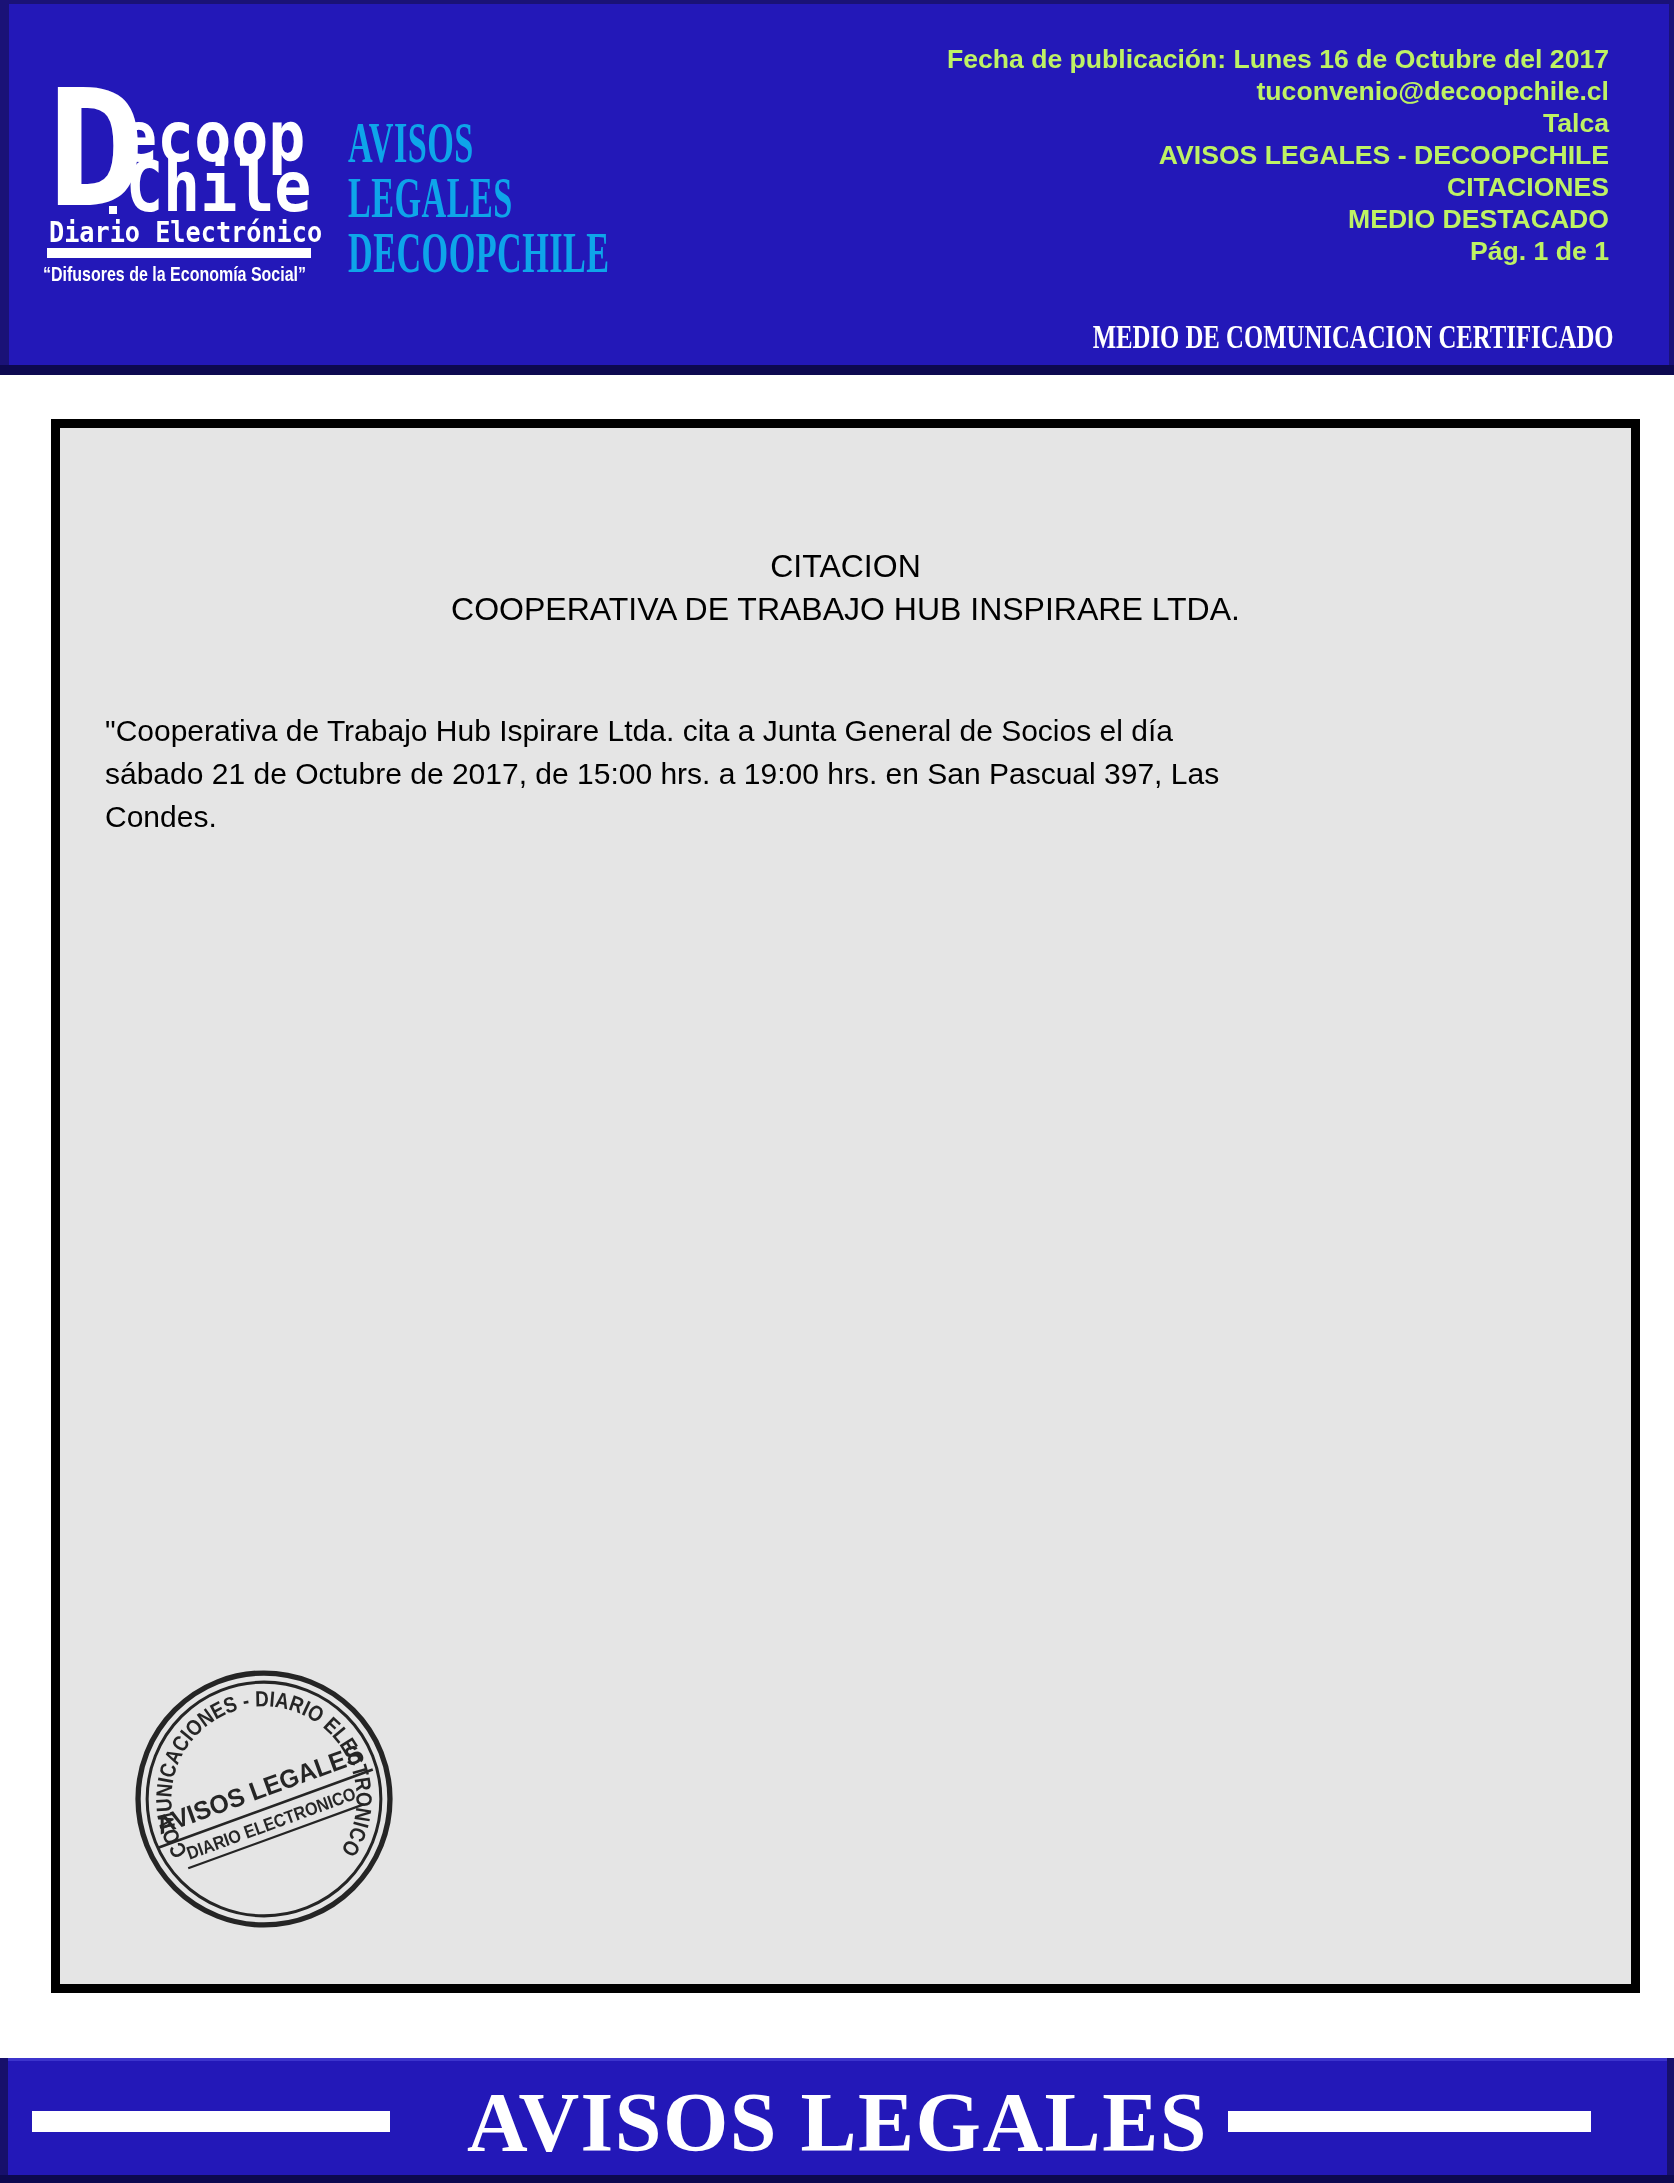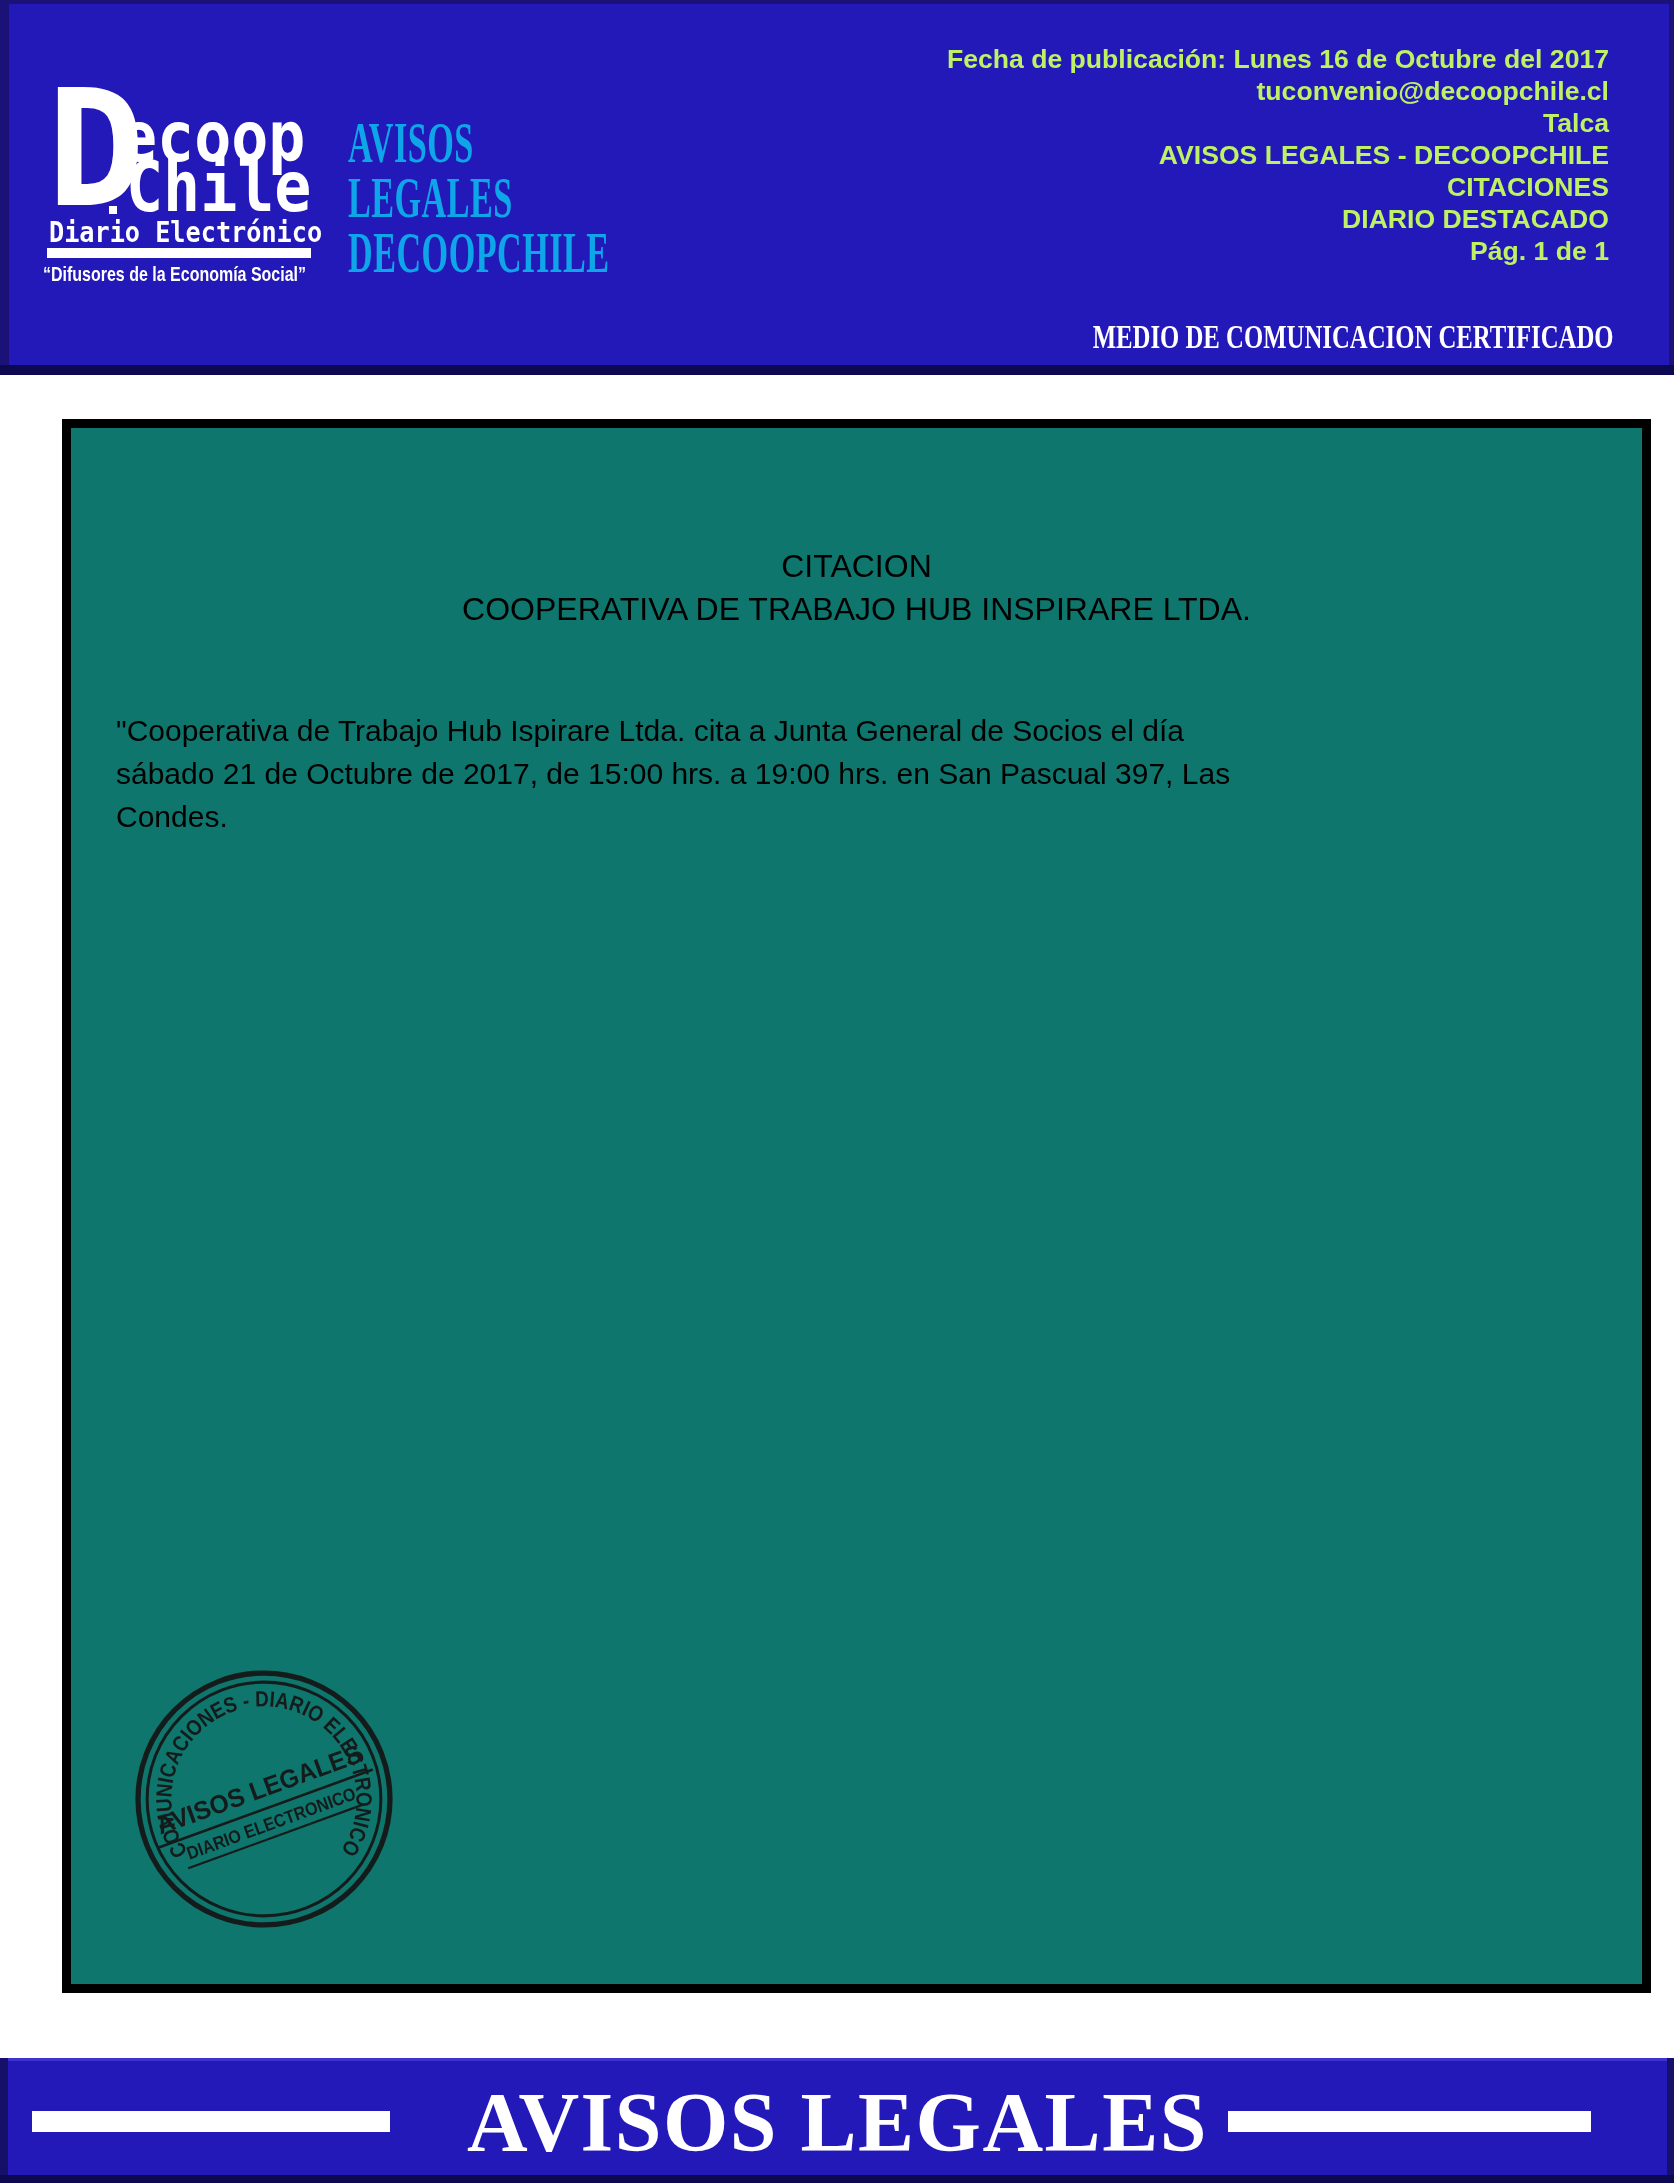--- a/index.html
+++ b/index.html
@@ -49,21 +49,21 @@
     font:700 26.6px/32px "Liberation Sans",sans-serif;white-space:nowrap;
   }
   .certified{
     position:absolute;right:61px;top:319px;color:#fff;white-space:nowrap;
     font:700 33px/1.1 "Liberation Serif",serif;transform:scaleX(0.75);transform-origin:right top;
   }
 
   
   .notice-box{
     position:absolute;left:51px;top:419px;width:1589px;height:1574px;
-    box-sizing:border-box;border:9px solid #000;background:#0f766e;color:#000;margin-left:11px;
+    box-sizing:border-box;border:9px solid #000;background:#e5e5e5;color:#000;
   }
   .notice-title{
     margin:117px 0 0 0;text-align:center;white-space:pre-line;
     font:400 32px/43px "Liberation Sans",sans-serif;
   }
   .notice-body{margin-left:45px;width:1459px;}
   .notice-p1{margin:78px 0 0 0;white-space:pre-line;font:400 30px/43px "Liberation Sans",sans-serif;}
   .notice-p2{margin:42px 0 0 0;white-space:pre;font:400 30px/43px "Liberation Sans",sans-serif;}
   .notice-sig{margin:87px 0 0 0;font:400 30px/43px "Liberation Sans",sans-serif;}
 
@@ -106,21 +106,21 @@
     <span>LEGALES</span>
     <span>DECOOPCHILE</span>
   </div>
 
   <div class="pub-info">
     <div>Fecha de publicación: Lunes 16 de Octubre del 2017</div>
     <div>tuconvenio@decoopchile.cl</div>
     <div>Talca</div>
     <div>AVISOS LEGALES - DECOOPCHILE</div>
     <div>CITACIONES</div>
-    <div>DIARIO DESTACADO</div>
+    <div>MEDIO DESTACADO</div>
     <div>Pág. 1 de 1</div>
   </div>
 
   <div class="certified">MEDIO DE COMUNICACION CERTIFICADO</div>
 </header>
 
 <main class="notice-box">
   <h1 class="notice-title">CITACION
 COOPERATIVA DE TRABAJO HUB INSPIRARE LTDA.</h1>
   <div class="notice-body">

